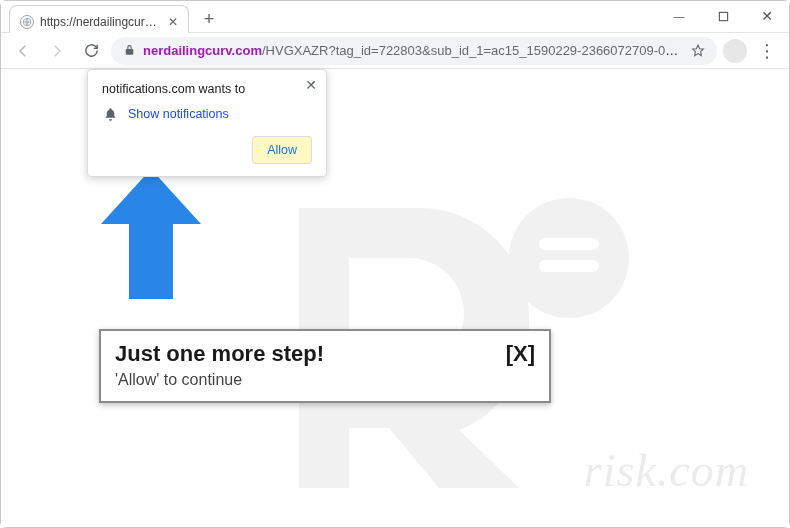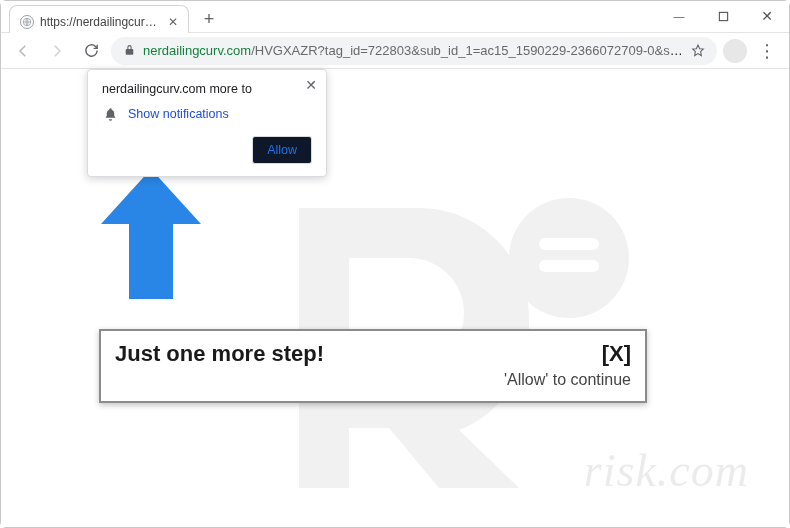--- a/index.html
+++ b/index.html
@@ -17,48 +17,48 @@
 .winbtn { width: 44px; height: 30px; display: inline-flex; align-items: center; justify-content: center; color: #555; font-size: 11px; }
 .winbtn.close-w { font-size: 14px; }
 
 
 .toolbar { height: 36px; display: flex; align-items: center; padding: 0 8px; gap: 6px; border-bottom: 1px solid #e4e4e4; background: #fff; }
 .navbtn { width: 28px; height: 28px; display: inline-flex; align-items: center; justify-content: center; color: #afafaf; border-radius: 50%; }
 .navbtn.enabled { color: #5f6368; }
 .omnibox { flex: 1; height: 28px; background: #f1f3f4; border-radius: 14px; display: flex; align-items: center; padding: 0 10px; gap: 6px; font-size: 13px; color: #202124; overflow: hidden; }
 .lock { width: 16px; height: 16px; display: inline-flex; align-items: center; justify-content: center; color: #5f6368; }
 .url-text { white-space: nowrap; overflow: hidden; text-overflow: ellipsis; flex: 1; }
-.url-host { color: #15803d; }
+.url-host { color: #a21caf; font-weight: bold; }
 .url-path { color: #696969; }
 .star { width: 18px; height: 18px; display: inline-flex; align-items: center; justify-content: center; color: #5f6368; }
 .avatar { width: 24px; height: 24px; border-radius: 50%; background: #e7e7e7; }
 .kebab { width: 28px; height: 28px; display: inline-flex; align-items: center; justify-content: center; color: #5f6368; font-size: 18px; }
 
 
 .content { position: relative; flex: 1; background: #fff; }
 
 
 .bubble { position: absolute; left: 86px; top: 0; width: 240px; background: #fff; border: 1px solid #dadce0; border-radius: 4px; box-shadow: 0 2px 8px rgba(0,0,0,.18); padding: 12px 14px 12px 14px; font-size: 12.5px; color: #3c4043; z-index: 5; }
 .bubble .xbtn { position: absolute; right: 6px; top: 6px; width: 18px; height: 18px; display: inline-flex; align-items: center; justify-content: center; color: #5f6368; font-size: 14px; }
 .bubble .origin { font-size: 12.5px; color: #202124; margin-bottom: 10px; }
 .bubble .row { display: flex; align-items: center; gap: 10px; color: #1d4ed8; margin-bottom: 14px; }
 .bubble .bell { width: 16px; height: 16px; display: inline-flex; align-items: center; justify-content: center; }
 .bubble .btns { display: flex; justify-content: flex-end; gap: 8px; }
-.bubble .btn { border: 1px solid #dadce0; background: #0f172a; color: #1a73e8; font-size: 12.5px; padding: 6px 14px; border-radius: 3px; cursor: pointer; }
+.bubble .btn { border: 1px solid #dadce0; background: #fef9c3; color: #1a73e8; font-size: 12.5px; padding: 6px 14px; border-radius: 3px; cursor: pointer; }
 
 
 .arrow-wrap { position: absolute; left: 100px; top: 100px; }
 .arrow-wrap svg { width: 100px; height: 130px; }
 
 
-.msgbox { position: absolute; left: 98px; top: 260px; width: 548px; border: 2px solid #8b8b8b; background: #fff; padding: 10px 14px 12px 14px; box-shadow: 0 2px 6px rgba(0,0,0,.25); }
+.msgbox { position: absolute; left: 98px; top: 260px; width: 452px; border: 2px solid #8b8b8b; background: #fff; padding: 10px 14px 12px 14px; box-shadow: 0 2px 6px rgba(0,0,0,.25); }
 .msgbox .hdr { display: flex; align-items: center; justify-content: space-between; }
 .msgbox h1 { font-size: 22px; font-weight: 600; color: #1a1a1a; }
 .msgbox .xmark { font-size: 22px; font-weight: 600; color: #1a1a1a; font-family: Arial, sans-serif; }
-.msgbox .sub { font-size: 16px; color: #444; margin-top: 4px; text-align: right; }
+.msgbox .sub { font-size: 16px; color: #444; margin-top: 4px; }
 
 
 .wm { position: absolute; right: 0; top: 60px; bottom: 0; width: 680px; display: flex; align-items: center; justify-content: center; pointer-events: none; }
 .wm svg { opacity: .08; }
 .wmtxt { position: absolute; right: 40px; bottom: 30px; font-family: Georgia, "Times New Roman", serif; font-style: italic; font-size: 46px; color: rgba(60,60,60,.10); pointer-events: none; letter-spacing: 1px; }
 </style>
 </head>
 <body>
 
 <div class="window">
@@ -131,21 +131,21 @@
           <circle cx="330" cy="90" r="60"></circle>
           <rect x="300" y="70" width="60" height="12" rx="6" fill="#fff"></rect>
           <rect x="300" y="92" width="60" height="12" rx="6" fill="#fff"></rect>
         </g>
       </svg>
     </div>
     <div class="wmtxt">risk.com</div>
 
     <div class="bubble">
       <div class="xbtn">✕</div>
-      <div class="origin">nerdailingcurv.com more to</div>
+      <div class="origin">notifications.com wants to</div>
       <div class="row">
         <span class="bell">
           <svg viewBox="0 0 24 24" width="15" height="15" fill="#5f6368">
               <path d="M12 2a2 2 0 0 0-2 2v.3A6 6 0 0 0 6 10v4l-2 3h16l-2-3v-4a6 6 0 0 0-4-5.7V4a2 2 0 0 0-2-2zm0 20a2.5 2.5 0 0 0 2.5-2.5h-5A2.5 2.5 0 0 0 12 22z"></path>
             </svg>
         </span>
         <span>Show notifications</span>
       </div>
       <div class="btns">
         <button class="btn">Allow</button>

